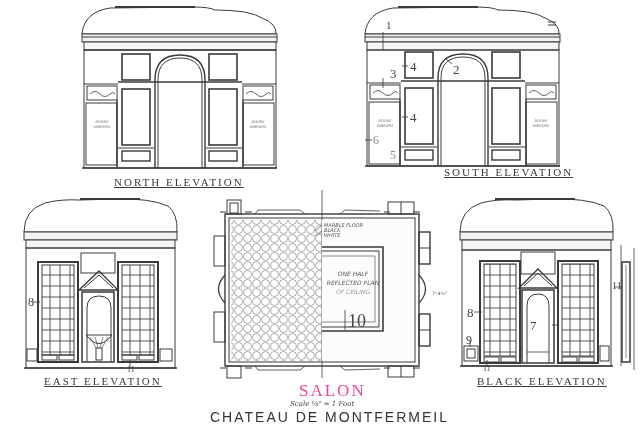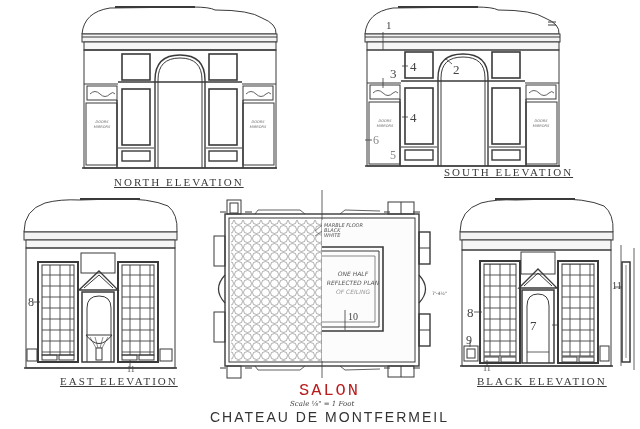--- a/index.html
+++ b/index.html
@@ -4,21 +4,21 @@
 <style>
   html, body { margin: 0; padding: 0; background: #ffffff; }
   body { width: 640px; height: 429px; overflow: hidden; position: relative; font-family: "DejaVu Serif", serif; }
   svg { position: absolute; left: 0; top: 0; }
   .lbl { position: absolute; font-family: "Liberation Serif", serif; color: #3a3a3a; letter-spacing: 2px; white-space: nowrap; }
   .cap { font-size: 11px; text-decoration: underline; }
   .num { position: absolute; font-family: "Liberation Serif", serif; font-size: 11px; color: #444; }
   .tiny { position: absolute; font-family: "DejaVu Sans", sans-serif; font-style: italic; font-size: 3.5px; color: #666; line-height: 5px; text-align: center; }
   .note { position: absolute; font-family: "DejaVu Sans", sans-serif; font-style: italic; font-size: 5px; color: #555; }
   .plan-note { position: absolute; font-family: "DejaVu Sans", sans-serif; font-style: italic; font-size: 6px; color: #555; text-align: center; line-height: 9px; }
-  .title-salon { position: absolute; font-family: Liberation Mono, monospace; font-size: 17px; color: #b91c1c; letter-spacing: 2px; }
+  .title-salon { position: absolute; font-family: Liberation Serif, serif; font-size: 17px; color: #ec4899; letter-spacing: 2px; }
   .scale { position: absolute; font-family: "DejaVu Serif", serif; font-style: italic; font-size: 7px; color: #444; }
   .chateau { position: absolute; font-family: Liberation Sans, sans-serif; font-size: 14px; color: #333; letter-spacing: 2px; }
 </style>
 </head>
 <body>
 
 <svg width="640" height="429" viewBox="0 0 640 429" xmlns="http://www.w3.org/2000/svg">
   <defs>
     <pattern id="tiles" x="0" y="0" width="9" height="9" patternUnits="userSpaceOnUse">
       <circle cx="4.5" cy="4.5" r="4" fill="none" stroke="#777" stroke-width="0.6"></circle>
@@ -212,21 +212,21 @@
     <rect x="419" y="314" width="11" height="32" stroke-width="1.4"></rect>
     <line x1="419" y1="330" x2="430" y2="330"></line>
     <path d="M419,275 Q432,289 419,303" stroke-width="1.2"></path>
     <line x1="322" y1="225" x2="315" y2="231" stroke-width="0.6"></line>
     <line x1="322" y1="231" x2="315" y2="236" stroke-width="0.6"></line>
   </g>
 </svg>
 
 <div class="lbl cap" style="left:114px;top:176px;">NORTH ELEVATION</div>
 <div class="lbl cap" style="left:400px;top:166px;margin-left:44px;">SOUTH ELEVATION</div>
-<div class="lbl cap" style="left:60px;top:375px;">EAST ELEVATION</div>
+<div class="lbl cap" style="left:44px;top:375px;">EAST ELEVATION</div>
 <div class="lbl cap" style="left:477px;top:375px;">BLACK ELEVATION</div>
 
 <div class="tiny" style="left:90px;top:120px;width:24px;">DOORS<br>MIRRORS</div>
 <div class="tiny" style="left:246px;top:120px;width:24px;">DOORS<br>MIRRORS</div>
 <div class="tiny" style="left:373px;top:119px;width:24px;">DOORS<br>MIRRORS</div>
 <div class="tiny" style="left:529px;top:119px;width:24px;">DOORS<br>MIRRORS</div>
 
 <div class="num" style="left:386px;top:19px;">1</div>
 <div class="num" style="left:453px;top:62px;font-size:13px;">2</div>
 <div class="num" style="left:390px;top:66px;font-size:13px;">3</div>
@@ -247,18 +247,18 @@
 <div class="note" style="left:324px;top:223px;line-height:5px;">
   <div>MARBLE FLOOR</div>
   <div>BLACK</div>
   <div>WHITE</div>
 </div>
 <div class="plan-note" style="left:326px;top:269px;width:54px;">
   <div>ONE HALF</div>
   <div>REFLECTED PLAN</div>
   <div style="color:#999;">OF CEILING</div>
 </div>
-<div class="num" style="left:348px;top:311px;font-size:10px;">10</div>
+<div class="num" style="left:348px;top:311px;font-size:18px;">10</div>
 <div class="note" style="left:432px;top:291px;font-size:4.5px;font-style:normal;">7'-4½"</div>
 
 <div class="title-salon" style="left:299px;top:381px;">SALON</div>
 <div class="scale" style="left:290px;top:400px;">Scale ⅛" = 1 Foot</div>
 <div class="chateau" style="left:210px;top:409px;">CHATEAU DE MONTFERMEIL</div>
 
 </body></html>

